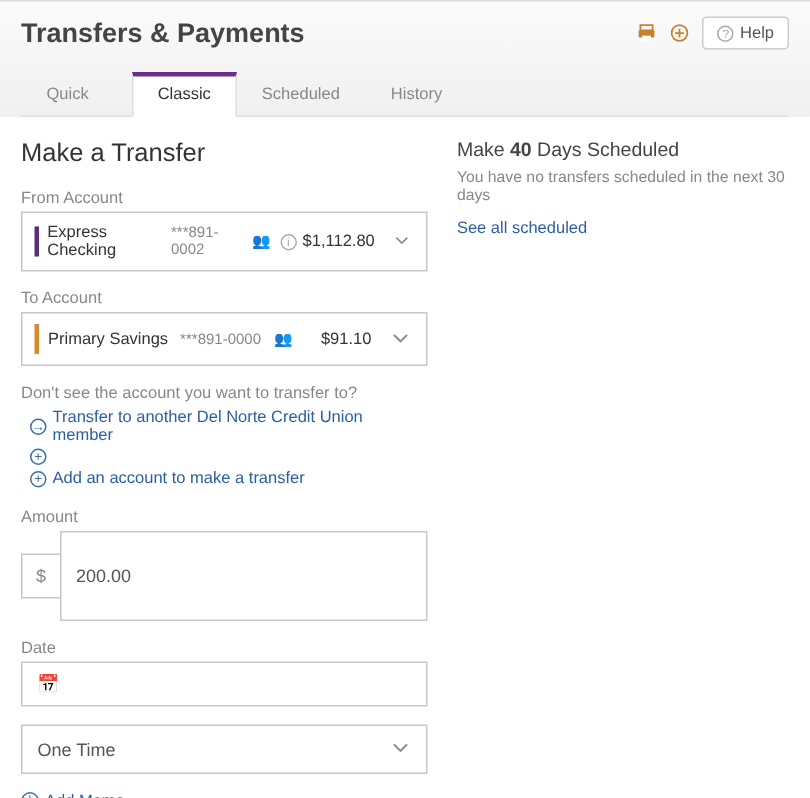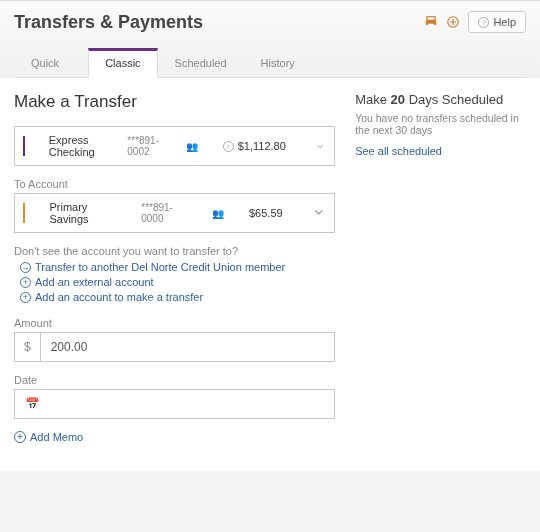--- a/index.html
+++ b/index.html
@@ -90,21 +90,21 @@
     color: #888;
     font-size: 11px;
     margin-bottom: 3px;
     display: block;
   }
   .account-box {
     border: 1px solid #c7c7c7;
     padding: 7px 10px 7px 8px;
     display: flex;
     align-items: center;
-    gap: 24px;
+    gap: 6px;
     position: relative;
     margin-bottom: 12px;
     cursor: pointer;
   }
   .acc-bar {
     width: 3px; height: 20px;
     display:inline-block;
   }
   .acc-bar.purple { background:#5a2d7a; }
   .acc-bar.orange { background:#d68a2e; }
@@ -146,21 +146,21 @@
     color:#3a6ea8;
     font-size:9px;
     line-height:1;
     flex-shrink:0;
   }
   .link { color:#2b5fa3; font-size:11px; cursor:pointer; }
   .field-group { margin-bottom:12px; }
   .text-input, .select-input {
     width:100%;
     border:1px solid #c7c7c7;
-    padding:7px 10px;
+    padding:22px 10px;
     font-size:12px;
     color:#555;
     background:#fff;
     position:relative;
   }
   .amount-row { display:flex; align-items:center; }
   .amount-prefix {
     border:1px solid #c7c7c7;
     border-right:none;
     padding:7px 9px;
@@ -235,20 +235,21 @@
     <div class="tab active">Classic</div>
     <div class="tab">Scheduled</div>
     <div class="tab">History</div>
   </div>
 </div>
 
 <div class="content">
   <div class="left">
     <h2>Make a Transfer</h2>
 
+    <span class="field-label">From Account</span>
     <div class="account-box">
       <span class="acc-bar purple"></span>
       <span class="acc-name">Express Checking</span>
       <span class="acc-mask">***891-0002</span>
       <span class="people-icon">👥</span>
       <span class="acc-balance">
         <span class="info-icon">i</span>
         <span>$1,112.80</span>
       </span>
       <span class="chev">
@@ -258,38 +259,37 @@
       </span>
     </div>
 
     <span class="field-label">To Account</span>
     <div class="account-box">
       <span class="acc-bar orange"></span>
       <span class="acc-name">Primary Savings</span>
       <span class="acc-mask">***891-0000</span>
       <span class="people-icon">👥</span>
       <span class="acc-balance">
-        <span>$65.59</span>
+        <span>$91.10</span>
       </span>
       <span class="chev">
         <svg viewBox="0 0 16 16">
             <path d="M3 6l5 5 5-5" fill="none" stroke="#888" stroke-width="1.5"></path>
           </svg>
       </span>
     </div>
 
     <div class="hint-text">Don't see the account you want to transfer to?</div>
     <ul class="link-list">
       <li>
         <span class="circ">→</span>
         <span class="link">Transfer to another Del Norte Credit Union member</span>
       </li>
       <li>
         <span class="circ">+</span>
-        <span class="link">Add an external account</span>
       </li>
       <li>
         <span class="circ">+</span>
         <span class="link">Add an account to make a transfer</span>
       </li>
     </ul>
 
     <div class="field-group">
       <span class="field-label">Amount</span>
       <div class="amount-row">
@@ -299,29 +299,37 @@
     </div>
 
     <div class="field-group">
       <span class="field-label">Date</span>
       <div class="select-row">
         <span class="cal-icon">📅</span>
       </div>
     </div>
 
     <div class="field-group">
+      <div class="select-row">
+        <span class="val">One Time</span>
+        <span class="chev">
+          <svg viewBox="0 0 16 16">
+              <path d="M3 6l5 5 5-5" fill="none" stroke="#888" stroke-width="1.5"></path>
+            </svg>
+        </span>
+      </div>
     </div>
 
     <div class="add-memo">
       <span class="plus-circ">+</span>
       <span class="link">Add Memo</span>
     </div>
 
   </div>
 
   <div class="right">
     <div class="sched-title">
-      <span>Make </span><b>20</b><span> Days Scheduled</span>
+      <span>Make </span><b>40</b><span> Days Scheduled</span>
     </div>
     <div class="right-sub">You have no transfers scheduled in the next 30 days</div>
     <span class="link">See all scheduled</span>
   </div>
 </div>
 
 </body></html>

